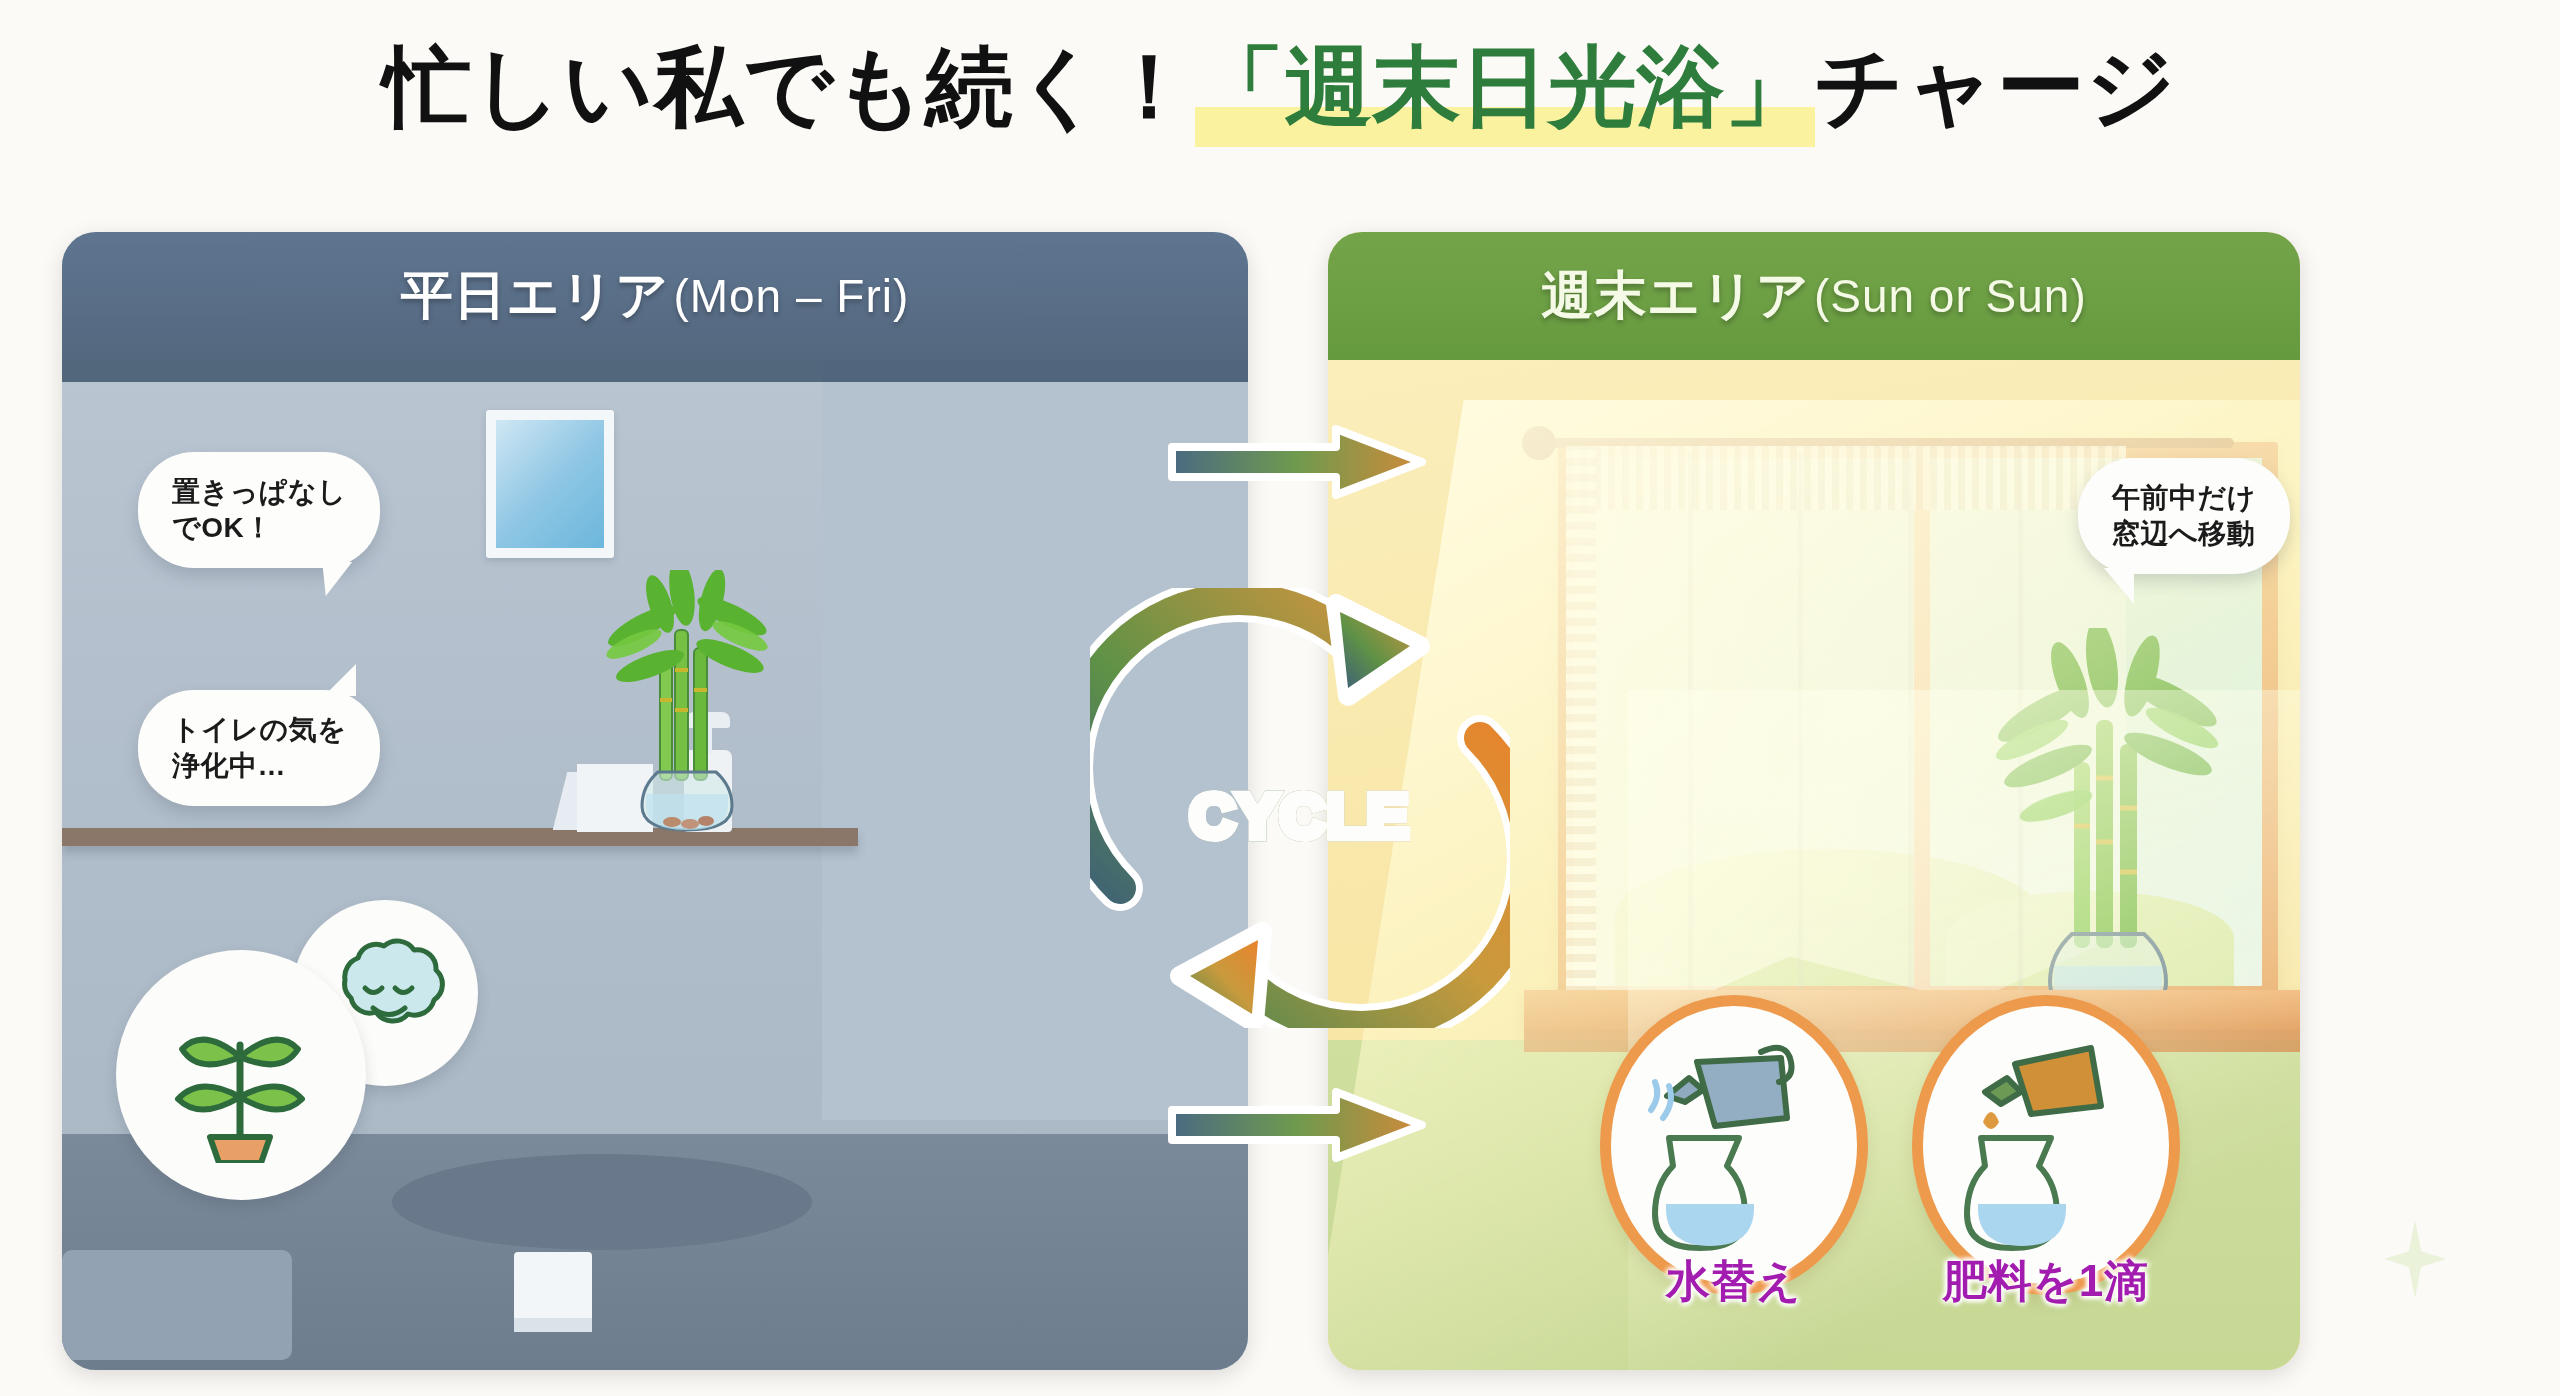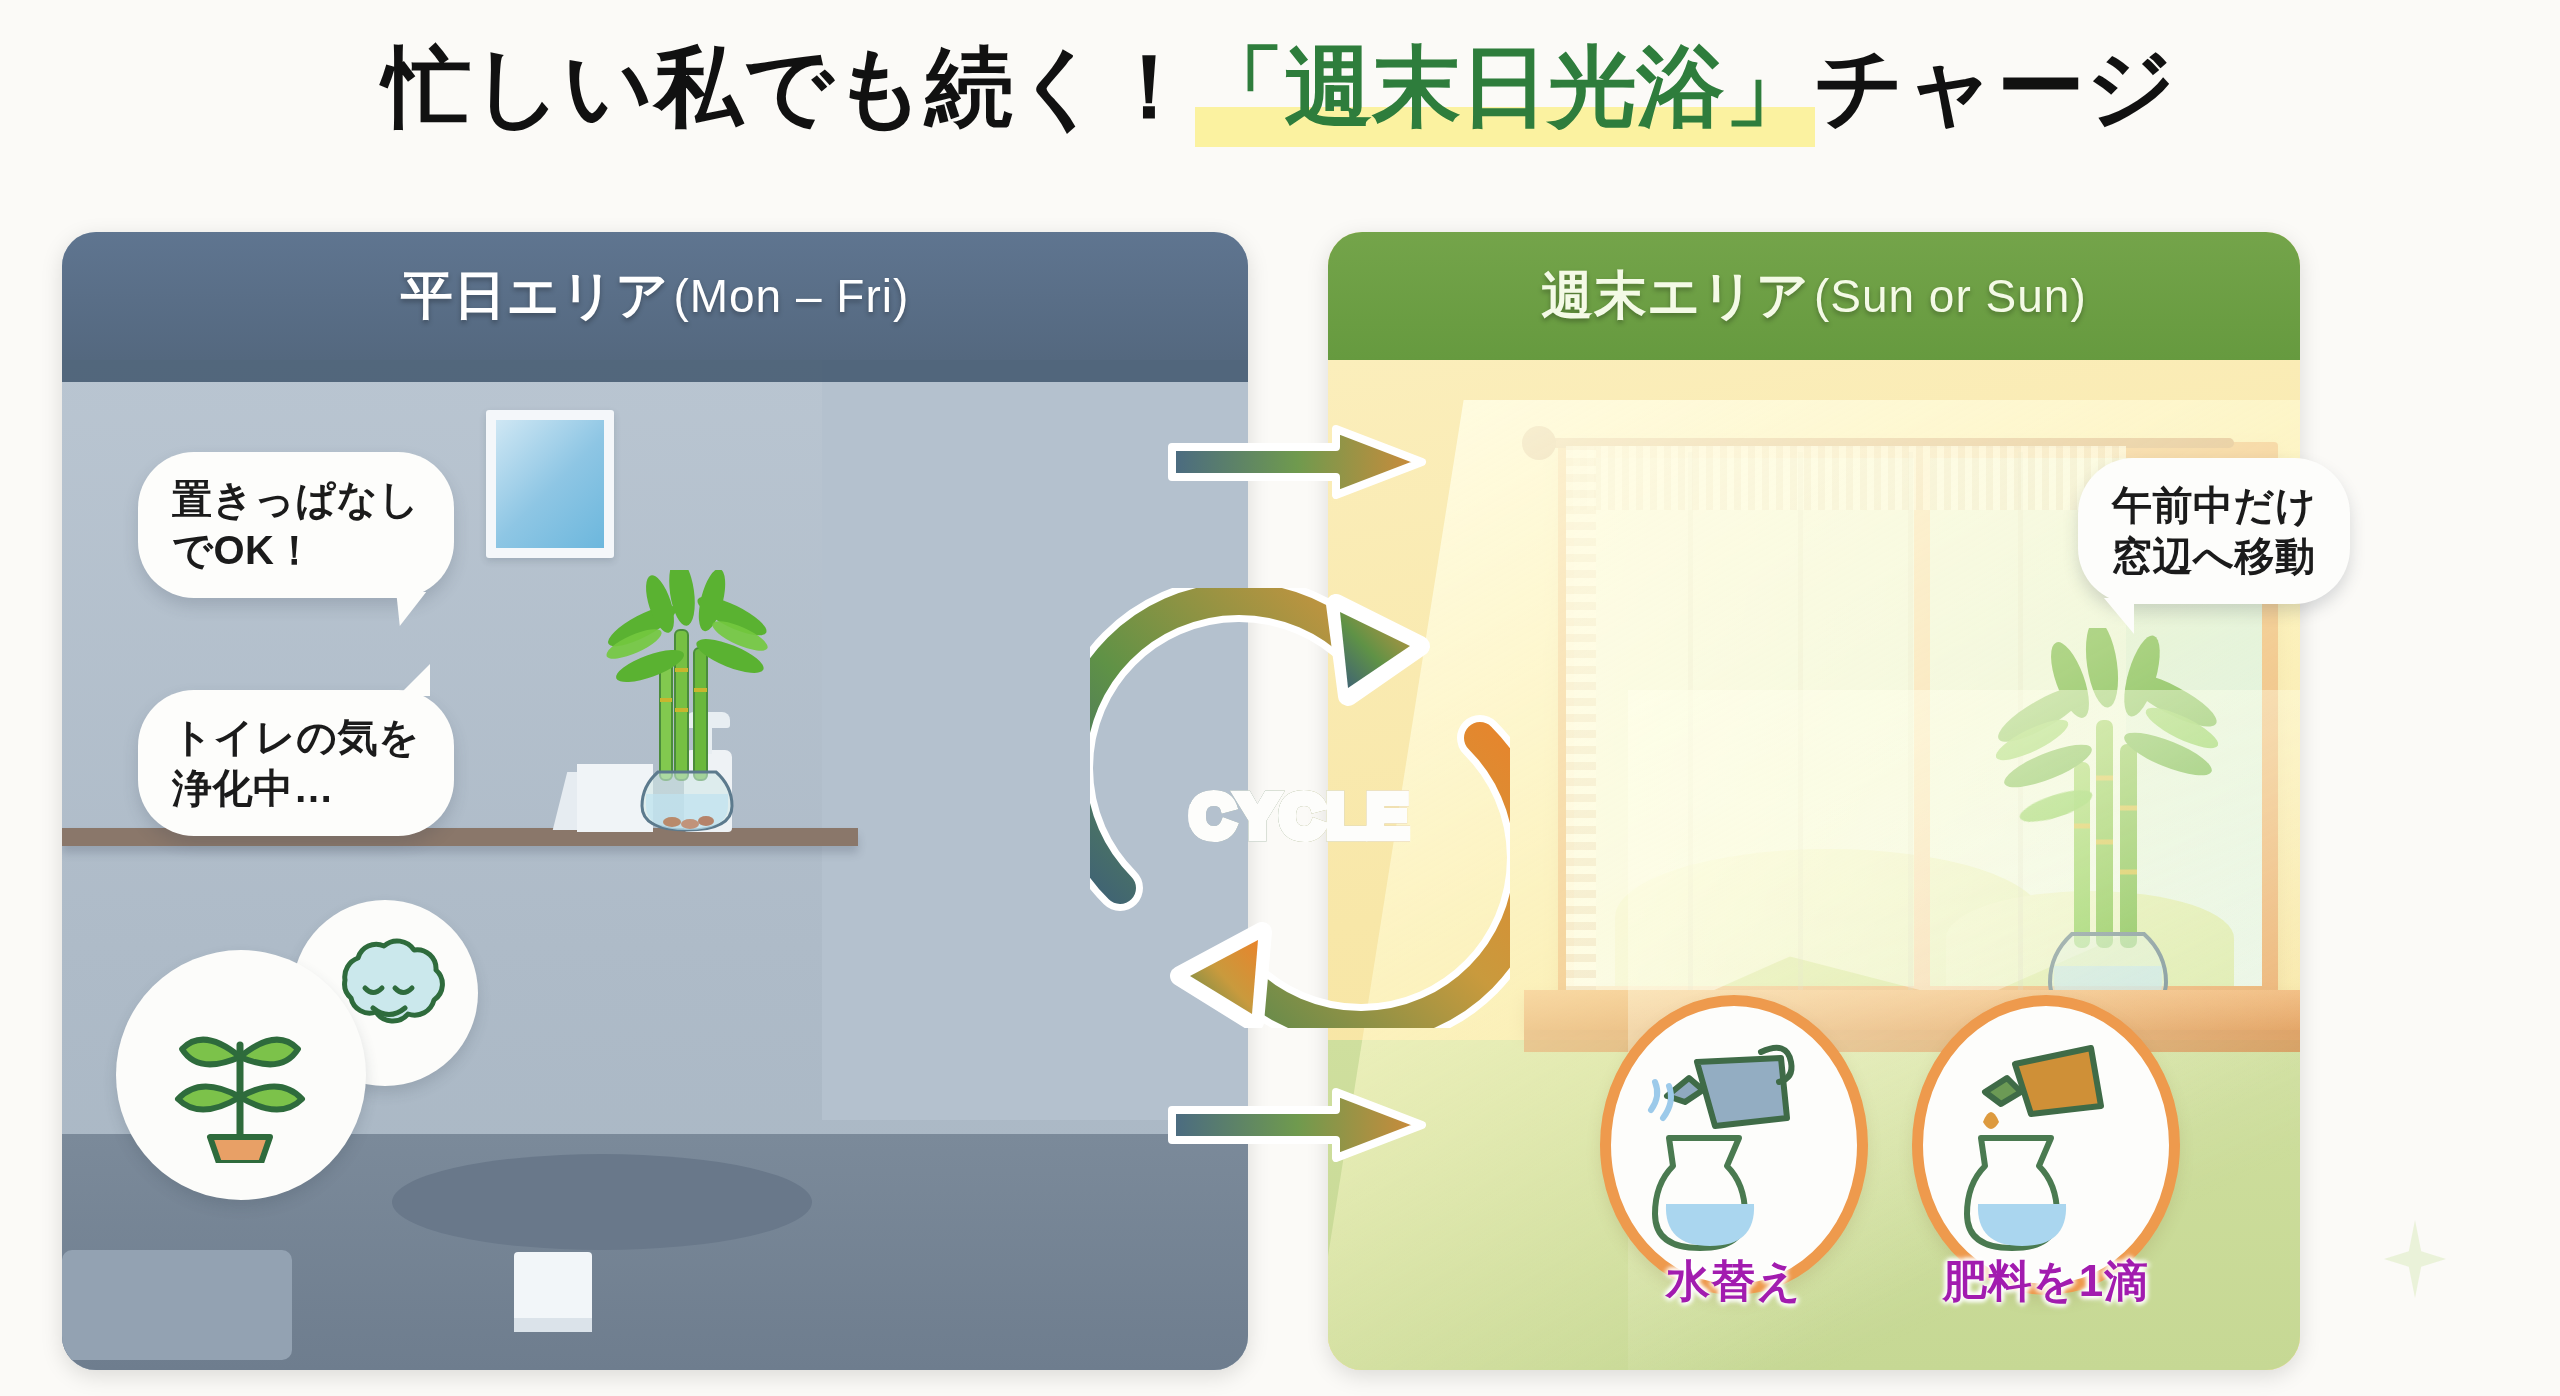--- a/index.html
+++ b/index.html
@@ -159,21 +159,21 @@
   .bamboo-win{position:absolute; left:632px; top:268px; width:300px; height:400px;}
 
   
   .bsvg{width:100%;height:100%;display:block;}
 
   
   .bubble{
     position:absolute; background:#fdfdfb; border-radius:56px;
     box-shadow: 0 8px 16px rgba(50,60,75,.18);
     padding:22px 34px; color:#1b1b1b;
-    font-size:40px; font-weight:700; line-height:1.28; letter-spacing:.5px;
+    font-size:28px; font-weight:700; line-height:1.28; letter-spacing:.5px;
     white-space:pre-line;
   }
   .bubble::after{
     content:""; position:absolute; width:0; height:0;
   }
   .b-l1{ left:138px; top:452px; }
   .b-l1::after{ right:26px; bottom:-28px; border-left:30px solid #fdfdfb; border-bottom:34px solid transparent; border-top:0; transform:skewX(6deg);}
   .b-l2{ left:138px; top:690px; }
   .b-l2::after{ right:24px; top:-26px; border-right:32px solid #fdfdfb; border-top:32px solid transparent;}
   .b-r1{ left:2078px; top:458px; }

